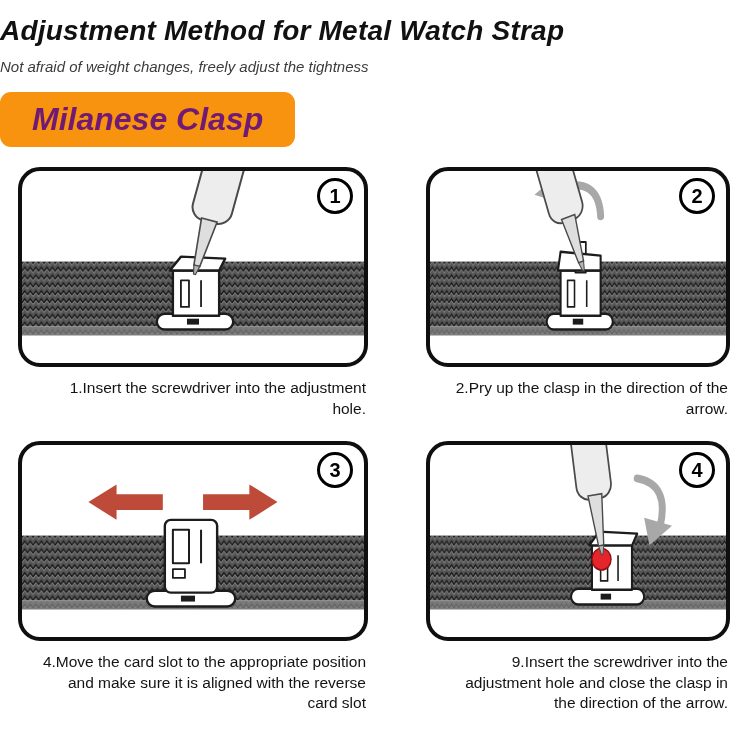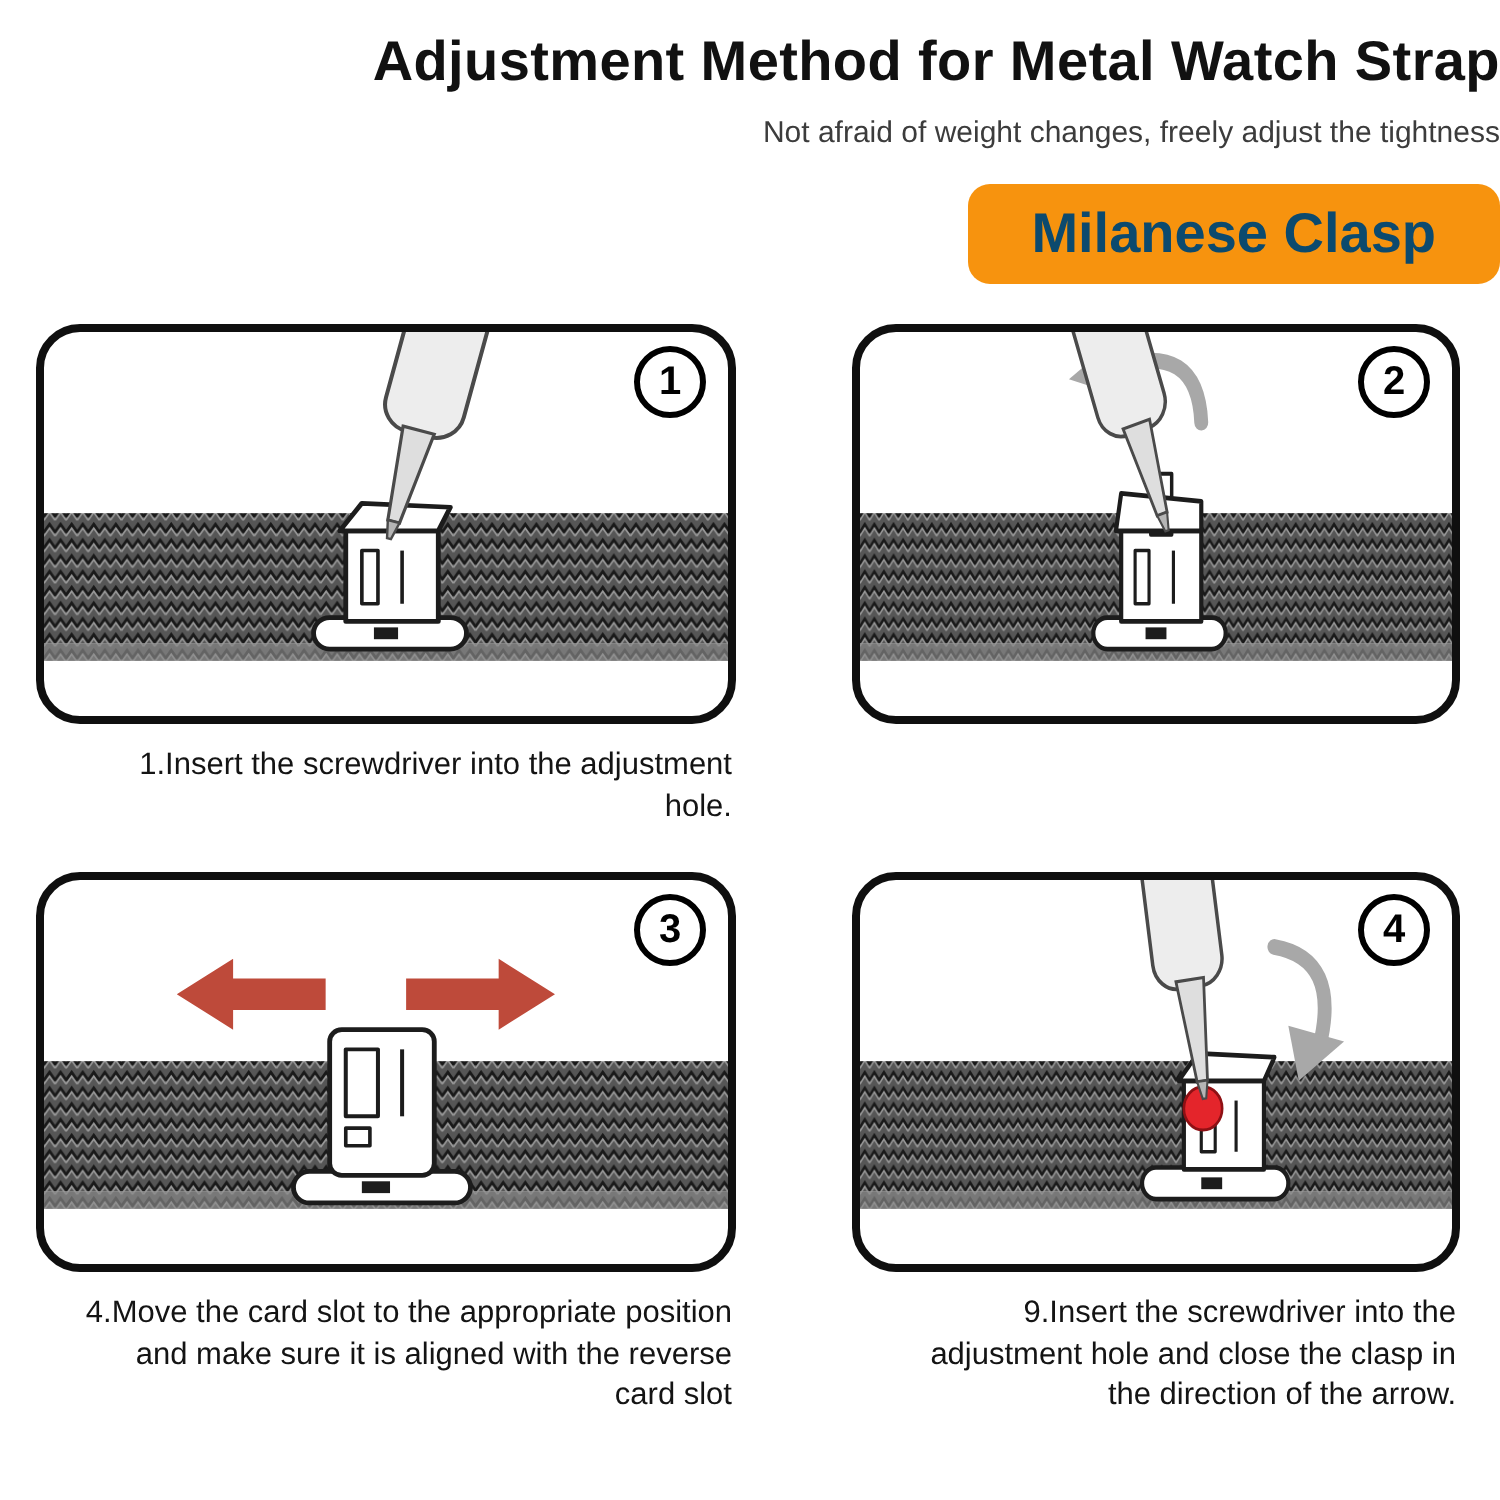--- a/index.html
+++ b/index.html
@@ -1,26 +1,26 @@
 <!DOCTYPE html>
 <html><head>
 <meta charset="utf-8">
 <style>
   html,body{margin:0;padding:0;}
   body{
     width:750px;height:750px;background:#ffffff;overflow:hidden;
     font-family:"Liberation Sans","DejaVu Sans",sans-serif;
   }
   .page{width:750px;height:750px;position:relative;background:#fff;}
-  .header{text-align:right;padding-top:15px;}
+  .header{text-align:left;padding-top:15px;font-style:italic;}
   .title{font-size:28px;font-weight:bold;color:#111;letter-spacing:.2px;}
   .subtitle{font-size:15px;color:#3c3c3c;margin-top:11px;}
   .badge{
-    display:inline-block;margin-top:17px;background:#F7930E;color:#0c4a6e;
-    font-size:28px;font-weight:bold;padding:9px 32px;border-radius:11px;
+    display:inline-block;margin-top:17px;background:#F7930E;color:#701a75;
+    font-size:32px;font-weight:bold;padding:9px 32px;border-radius:11px;
   }
   .grid{
     display:grid;grid-template-columns:350px 304px;column-gap:58px;row-gap:22px;
     margin:20px 18px 0 18px;
   }
   .panel{
     height:200px;border:4px solid #0f0f0f;border-radius:22px;overflow:hidden;
     position:relative;background:#fff;box-sizing:border-box;
   }
   .illus{position:absolute;left:0;top:0;width:100%;height:100%;display:block;}
@@ -111,20 +111,21 @@
             <polygon points="120,24 144,6 148,32" fill="#a8a8a8"></polygon>
           </g>
           <g transform="rotate(-18 176 100)">
             <rect x="156" y="-54" width="40" height="102" rx="14" fill="#ededed" stroke="#4a4a4a" stroke-width="2"></rect>
             <path d="M168 44 L184 44 L179 92 L173 92 Z" fill="#dedede" stroke="#4a4a4a" stroke-width="1.6"></path>
             <path d="M173 92 L179 92 L177 101 L175 101 Z" fill="#b5b5b5" stroke="#4a4a4a" stroke-width="1.2"></path>
           </g>
         </svg>
         <span class="num">2</span>
       </div>
+      <figcaption class="caption">2.Pry up the clasp in the direction of the arrow.</figcaption>
     </figure>
 
     <figure style="margin:0">
       <div class="panel">
         <svg class="illus" viewBox="0 0 340 195" preserveAspectRatio="none">
           <defs>
             <pattern id="w3" width="11" height="8" patternUnits="userSpaceOnUse">
               <rect width="11" height="8" fill="#565656"></rect>
               <path d="M0 6 L2.75 2 L5.5 6 M5.5 6 L8.25 2 L11 6" fill="none" stroke="#191919" stroke-width="1.8"></path>
               <path d="M0 7.6 L2.75 3.6 L5.5 7.6 M5.5 7.6 L8.25 3.6 L11 7.6" fill="none" stroke="#9a9a9a" stroke-width="0.8"></path>

